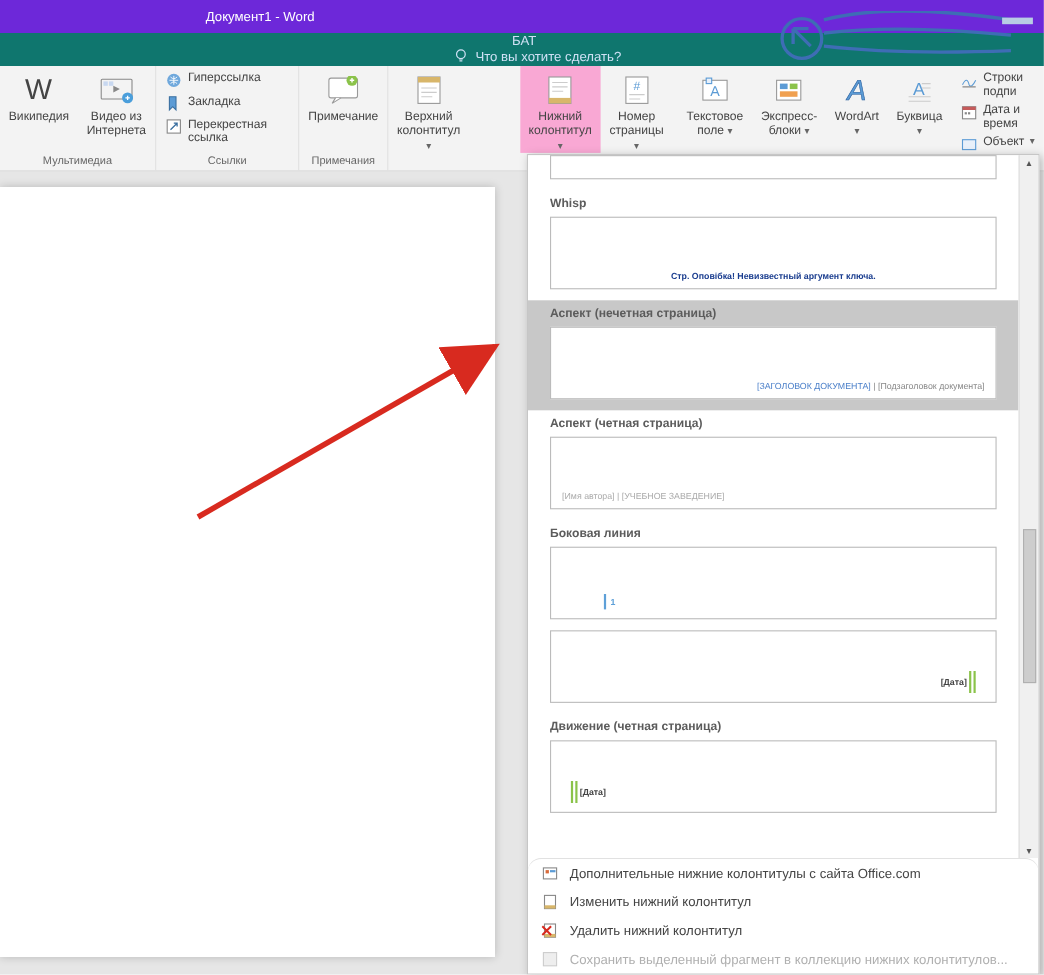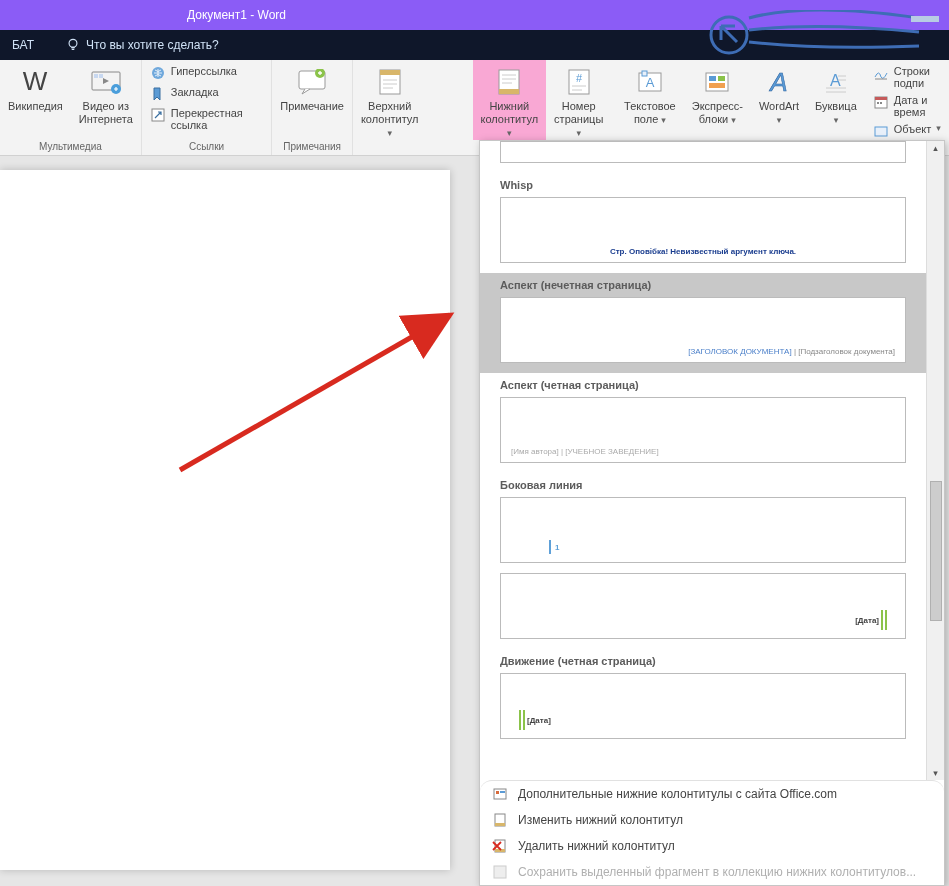--- a/index.html
+++ b/index.html
@@ -1,22 +1,22 @@
 <!DOCTYPE html>
 <html><head>
 <meta charset="utf-8">
 <style>
 * { margin: 0; padding: 0; box-sizing: border-box; font-family: "Segoe UI", Tahoma, sans-serif; }
 body { width: 949px; height: 886px; background: #fff; overflow: hidden; position: relative; }
 
-.titlebar { height: 30px; background: #8b5cf6; color: #fff; display: flex; align-items: center; position: relative; }
+.titlebar { height: 30px; background: #6d28d9; color: #fff; display: flex; align-items: center; position: relative; }
 .titlebar .title { position: absolute; left: 187px; font-size: 12px; }
 .deco { position: absolute; right: 0; top: 10px; }
 
-.tabbar { height: 30px; background: #0f172a; color: #cfe1f5; display: flex; align-items: center; font-size: 12px; padding-left: 4px; }
+.tabbar { height: 30px; background: #0f766e; color: #cfe1f5; display: flex; align-items: center; font-size: 12px; padding-left: 4px; flex-direction: column; }
 .tabbar .tab { padding: 0 8px; }
 .tabbar .tell { display: flex; align-items: center; gap: 6px; margin-left: 24px; color: #cfe1f5; }
 .bulb { width: 14px; height: 14px; }
 
 .ribbon { height: 96px; background: #f3f3f3; border-bottom: 1px solid #d1d1d1; display: flex; }
 .group { display: flex; flex-direction: column; align-items: stretch; border-right: 1px solid #e1e1e1; }
 .group-body { flex: 1; display: flex; align-items: flex-start; }
 .group-label { font-size: 10px; color: #666; text-align: center; padding: 2px 0 0; height: 16px; }
 .bigbtn { display: flex; flex-direction: column; align-items: center; justify-content: flex-start; padding: 6px 8px 0; font-size: 11px; color: #444; gap: 2px; }
 .bigbtn .iconbox { width: 32px; height: 32px; display: flex; align-items: center; justify-content: center; }

